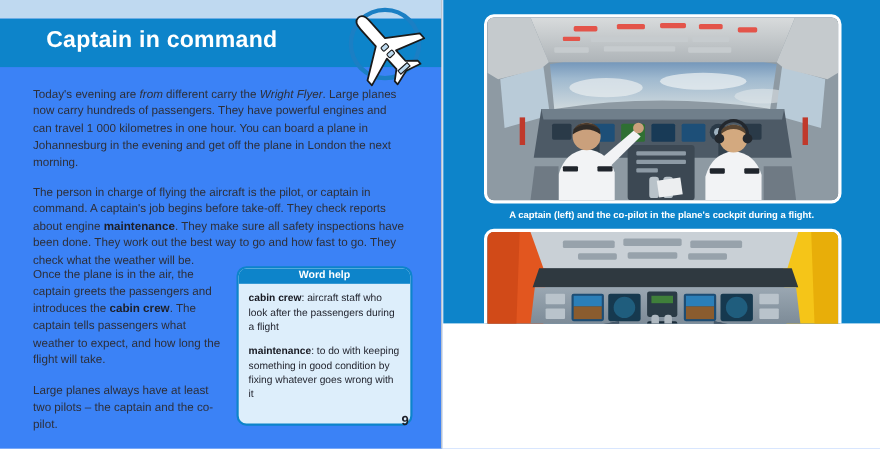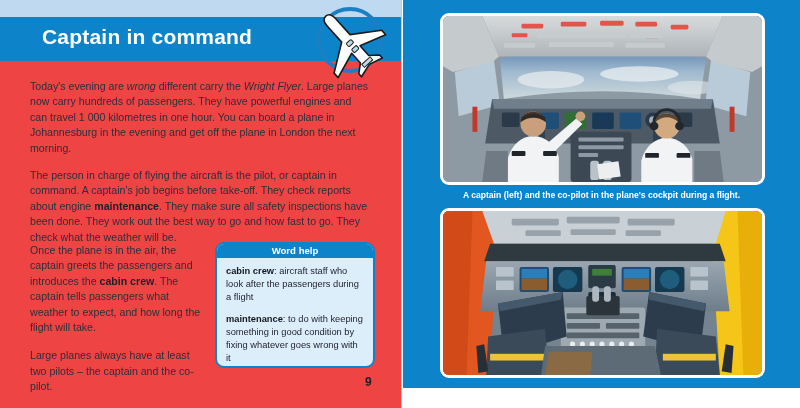--- a/index.html
+++ b/index.html
@@ -6,21 +6,21 @@
   body{
     width:800px;height:408px;overflow:hidden;
     background:#ffffff;
     font-family:"Liberation Sans", sans-serif;
   }
   .spread{position:relative;width:800px;height:408px;}
 
   
   .left-page{
     position:absolute;left:0;top:0;width:402px;height:408px;
-    background:#ef4444;
+    background:#3b82f6;
     border-right:1px solid #c9c9c9;
     box-sizing:border-box;
     overflow:hidden;
   }
   .top-strip{
     position:absolute;left:0;top:0;width:402px;height:17px;
     background:#bfd9f0;
   }
   .header-band{
     position:absolute;left:0;top:17px;width:402px;height:44px;
@@ -51,21 +51,21 @@
     color:#2d2f3a;
     font-size:10.6px;
     line-height:15.4px;
   }
   .col-narrow p{margin:0 0 13px 0;}
   .col-text b, .col-narrow b{font-weight:bold;color:#1d1f28;}
   .col-text i, .col-narrow i{font-style:italic;}
 
   
   .wordhelp{
-    position:absolute;left:215px;top:242px;width:160px;height:126px;
+    position:absolute;left:215px;top:242px;width:160px;height:145px;
     border:2px solid #0d84ca;
     border-radius:9px;
     background:#ddeefb;
     box-sizing:border-box;
     overflow:hidden;
   }
   .wordhelp-head{
     height:14px;
     background:#0d84ca;
     color:#ffffff;
@@ -83,21 +83,21 @@
   .wordhelp-body p{margin:0 0 8px 0;}
   .wordhelp-body b{font-weight:bold;color:#14161e;}
 
   .page-num{
     position:absolute;left:365px;top:375px;
     font-size:12px;font-weight:bold;color:#1d1f28;
   }
 
   
   .right-page{
-    position:absolute;left:403px;top:0;width:397px;height:388px;
+    position:absolute;left:403px;top:0;width:397px;height:294px;
     background:#0d84ca;
     overflow:hidden;
   }
   .photo-frame{
     position:absolute;
     border:3px solid #ffffff;
     border-radius:9px;
     box-sizing:border-box;
     overflow:hidden;
     background:#6a7f92;
@@ -135,21 +135,21 @@
         <g transform="rotate(-42 44 44)">
           <path d="M42 10 C45.5 10 47.6 13.5 47.6 19 L47.6 40 L74 58 L74 64 L47.6 55 L47.6 68 L56 75 L56 79 L42 75 L28 79 L28 75 L36.4 68 L36.4 55 L10 64 L10 58 L36.4 40 L36.4 19 C36.4 13.5 38.5 10 42 10 Z" fill="#ffffff" stroke="#1a1a1a" stroke-width="1.6" stroke-linejoin="round"></path>
           <rect x="38.6" y="44" width="6.5" height="4.4" rx="1.2" fill="#bcd9ee" stroke="#1a1a1a" stroke-width="1"></rect>
           <rect x="38.6" y="52" width="6.5" height="4.4" rx="1.2" fill="#bcd9ee" stroke="#1a1a1a" stroke-width="1"></rect>
           <path d="M36.4 70 L47.6 70 L47.6 74 L36.4 74 Z" fill="#bcd9ee" stroke="#1a1a1a" stroke-width="1"></path>
         </g>
       </svg>
     </div>
 
     <div class="col-text">
-      <p><span>Today's evening are </span><i>wrong</i><span> different carry the </span><i>Wright Flyer</i><span>.  Large planes now carry hundreds of passengers.  They have powerful engines and can travel 1 000 kilometres in one hour.  You can board a plane in Johannesburg in the evening and get off the plane in London the next morning.</span></p>
+      <p><span>Today's evening are </span><i>from</i><span> different carry the </span><i>Wright Flyer</i><span>.  Large planes now carry hundreds of passengers.  They have powerful engines and can travel 1 000 kilometres in one hour.  You can board a plane in Johannesburg in the evening and get off the plane in London the next morning.</span></p>
       <p><span>The person in charge of flying the aircraft is the pilot, or captain in command.  A captain's job begins before take-off.  They check reports about engine </span><b>maintenance</b><span>.  They make sure all safety inspections have been done.  They work out the best way to go and how fast to go.  They check what the weather will be.</span></p>
     </div>
 
     <div class="col-narrow">
       <p><span>Once the plane is in the air, the captain greets the passengers and introduces the </span><b>cabin crew</b><span>.  The captain tells passengers what weather to expect, and how long the flight will take.</span></p>
       <p>Large planes always have at least two pilots – the captain and the co-pilot.</p>
     </div>
 
     <div class="wordhelp">
       <div class="wordhelp-head">Word help</div>

